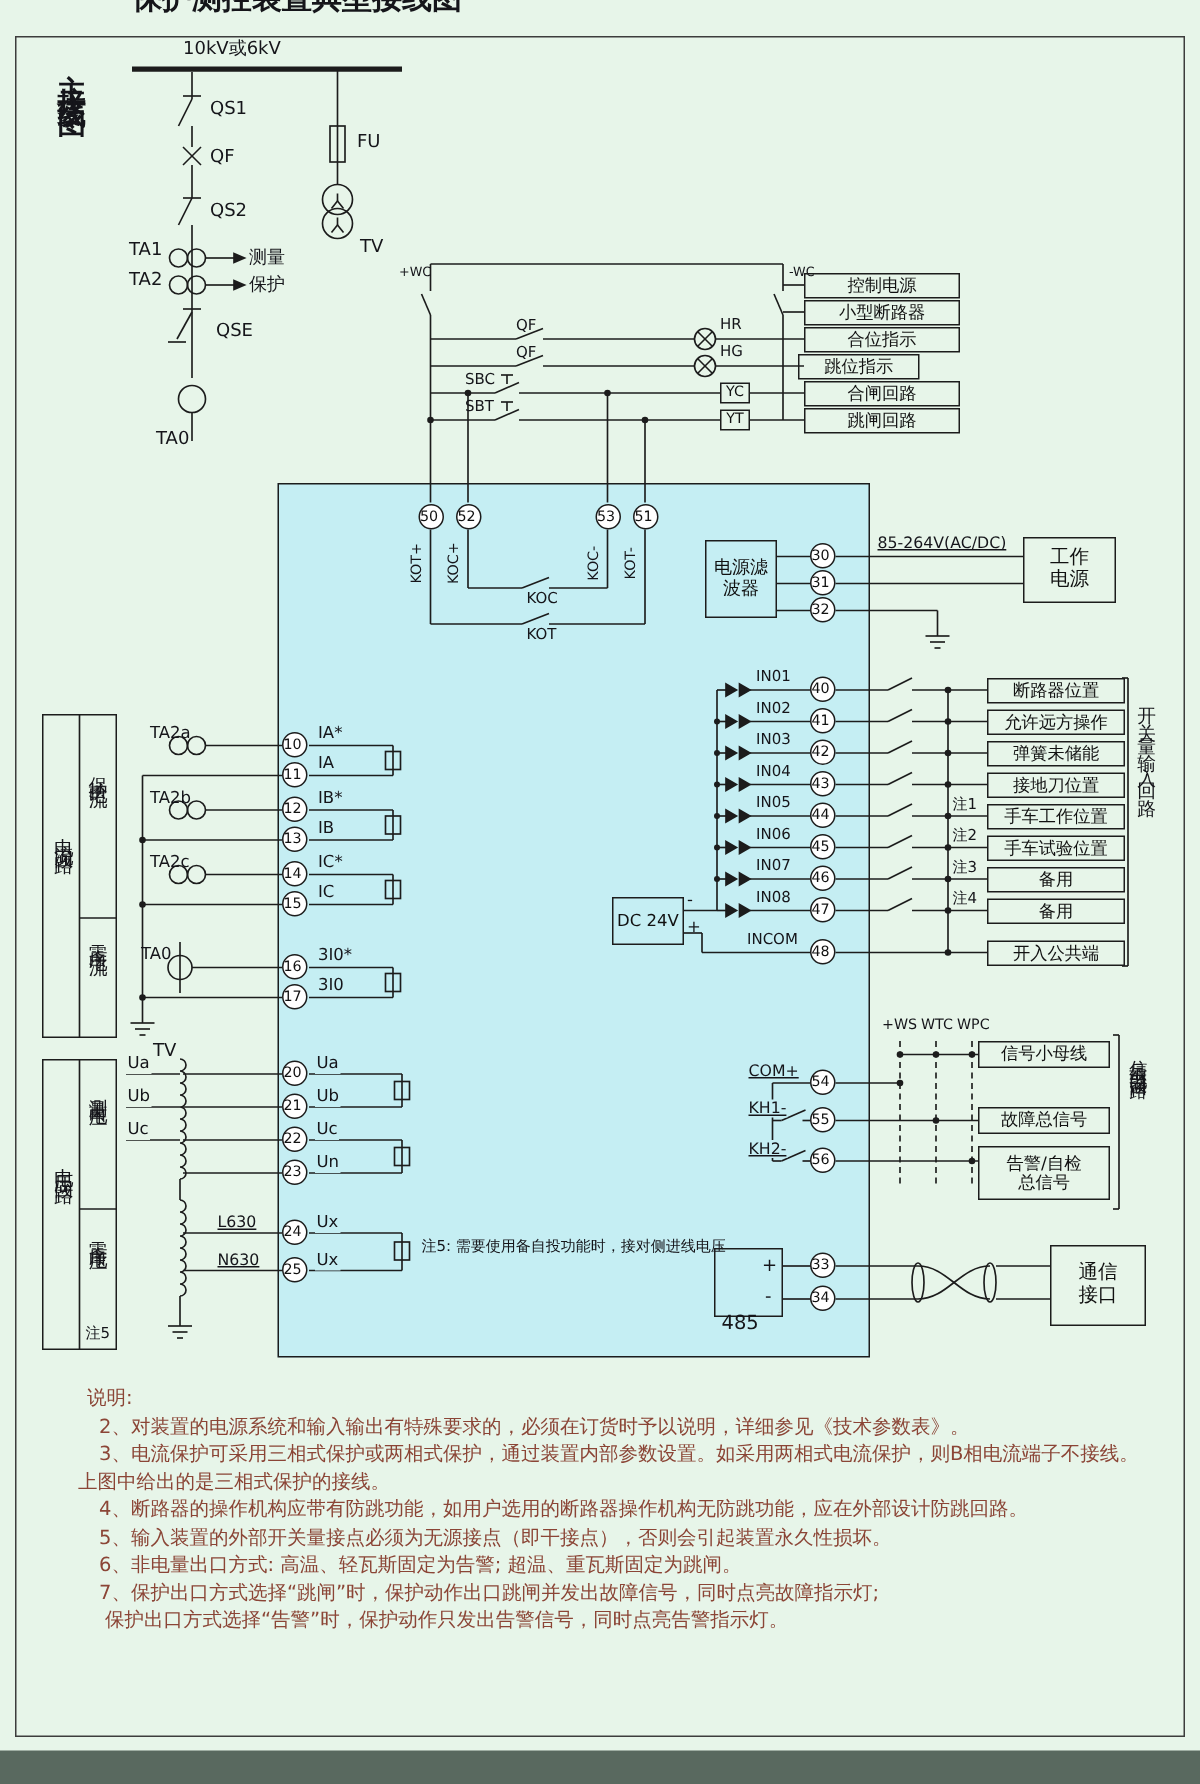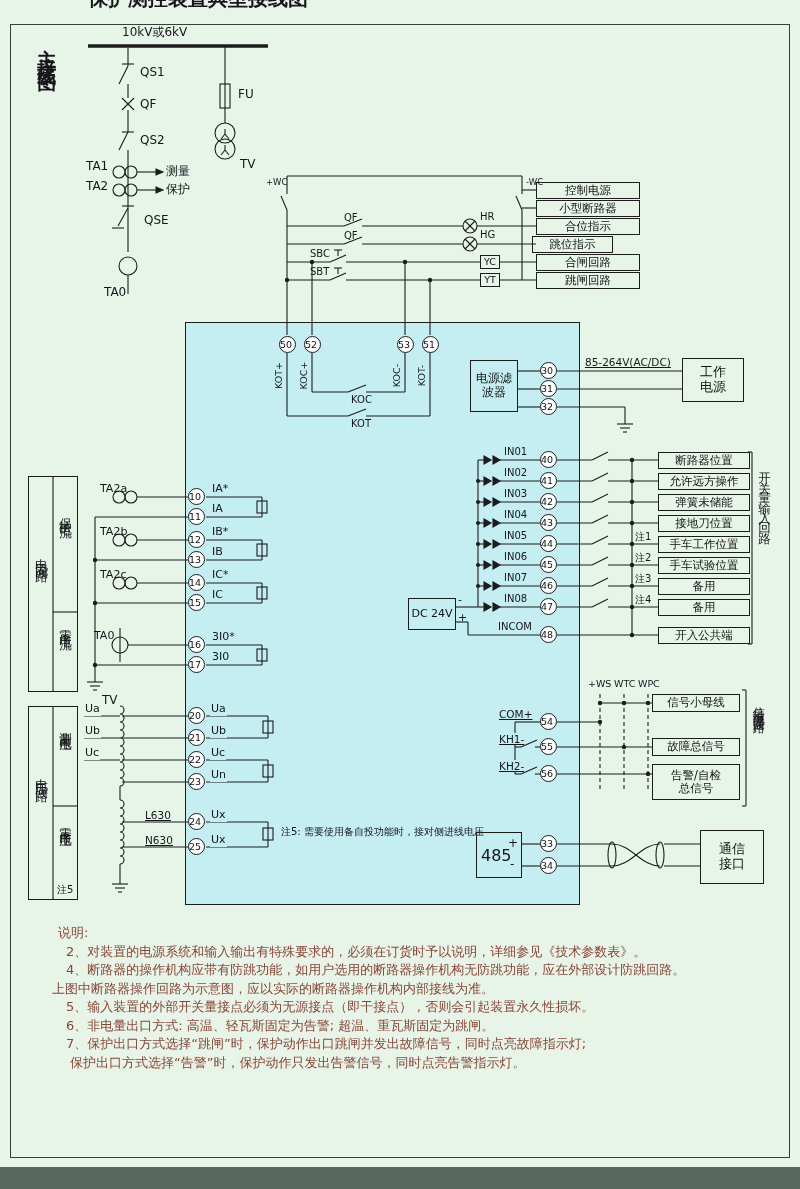--- a/index.html
+++ b/index.html
@@ -7,21 +7,21 @@
         font-family:"DejaVu Sans",sans-serif;}
   #frame{position:absolute;left:10px;top:24px;width:780px;height:1134px;
          border:1.6px solid #3c3c3c;box-sizing:border-box;}
   #footerbar{position:absolute;left:0;top:1167px;width:800px;height:22px;background:#59695f;}
   .device{position:absolute;left:185px;top:322px;width:395px;height:583px;background:#c5eef3;
           border:1.1px solid #1c1c1c;box-sizing:border-box;}
   svg.wires{position:absolute;left:0;top:0;pointer-events:none;}
   .t{position:absolute;font:12px/1.15 "DejaVu Sans",sans-serif;color:#15151a;white-space:nowrap;}
   .b{font-weight:bold;}
   .s8{font-size:8.5px;}.s9{font-size:9.5px;}.s10{font-size:10px;}.s105{font-size:10.5px;text-decoration:underline;}
-  .s11{font-size:11px;}.s13{font-size:16px;}.s19{font-size:19px;}.s20{font-size:20px;}
+  .s11{font-size:11px;}.s13{font-size:13px;margin-top:29px;}.s19{font-size:19px;}.s20{font-size:20px;}
   .vt{writing-mode:vertical-rl;text-orientation:upright;}
   .rot{position:absolute;width:36px;text-align:center;transform:rotate(-90deg);
        transform-origin:center;font-size:9.5px;white-space:nowrap;color:#15151a;}
   .term{position:absolute;width:17px;height:17px;border:1.1px solid #1c1c1c;border-radius:50%;
         background:#fff;font:9.5px/15px "DejaVu Sans",sans-serif;text-align:left;color:#111;
         box-sizing:border-box;}
   .lbox{position:absolute;border:1.1px solid #1c1c1c;display:flex;flex-direction:column;
         align-items:center;justify-content:center;text-align:center;
         font:11.5px/1.15 "DejaVu Sans",sans-serif;color:#111;box-sizing:border-box;}
   .panel{position:absolute;border:1.2px solid #1c1c1c;box-sizing:border-box;}
@@ -522,22 +522,22 @@
   <div class="term" style="left:540px;top:835px">33</div>
   <div class="term" style="left:540px;top:857px">34</div>
   <div class="lbox" style="left:700px;top:830px;width:64px;height:54px;font-size:13px">
     <div>通信</div>
     <div>接口</div>
   </div>
 
   <div id="notes">
     <div class="nh">说明:</div>
     <div class="ni">2、对装置的电源系统和输入输出有特殊要求的，必须在订货时予以说明，详细参见《技术参数表》。</div>
+    <div class="ni">3、电流保护可采用三相式保护或两相式保护，通过装置内部参数设置。如采用两相式电流保护，则B相电流端子不接线。上图中给出的是三相式保护的接线。</div>
     <div class="ni">4、断路器的操作机构应带有防跳功能，如用户选用的断路器操作机构无防跳功能，应在外部设计防跳回路。</div>
-    <div class="nf">上图中断路器操作回路为示意图，应以实际的断路器操作机构内部接线为准。</div>
     <div class="ni">5、输入装置的外部开关量接点必须为无源接点（即干接点），否则会引起装置永久性损坏。</div>
     <div class="ni">6、非电量出口方式: 高温、轻瓦斯固定为告警; 超温、重瓦斯固定为跳闸。</div>
     <div class="ni">7、保护出口方式选择“跳闸”时，保护动作出口跳闸并发出故障信号，同时点亮故障指示灯;</div>
     <div class="nf2">保护出口方式选择“告警”时，保护动作只发出告警信号，同时点亮告警指示灯。</div>
   </div>
 
   <div id="footerbar"></div>
 </div>
 
 </body></html>

